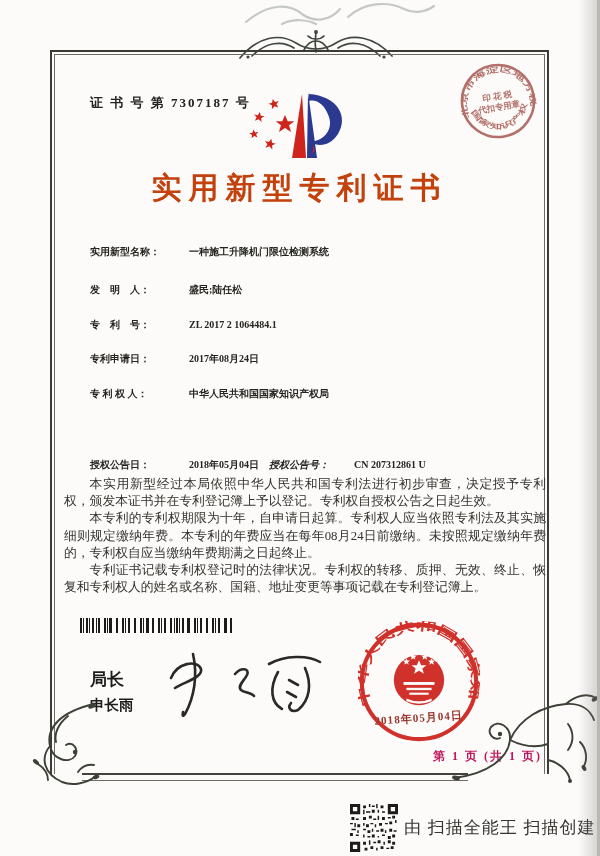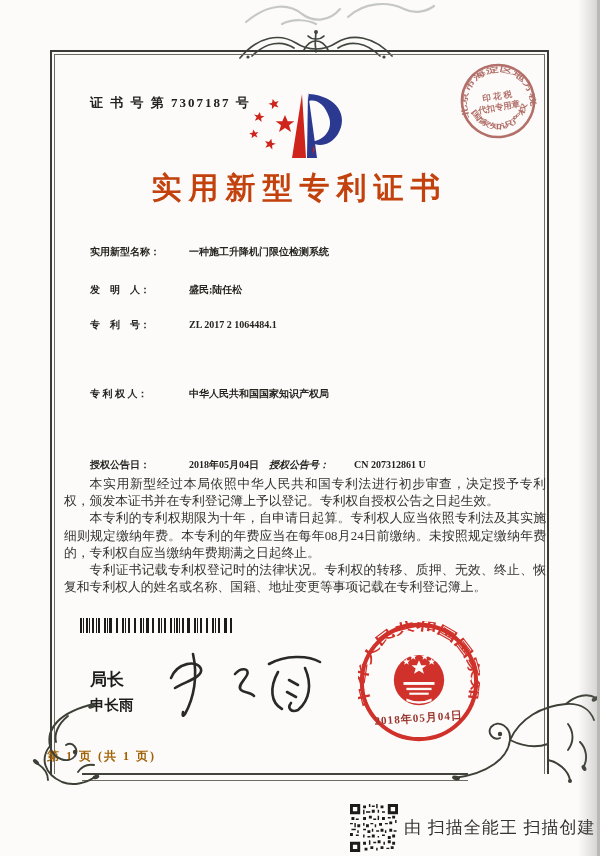--- a/index.html
+++ b/index.html
@@ -28,22 +28,22 @@
   .paras p{margin:0;text-indent:2em;}
   .barcode{position:absolute;left:28px;top:566px;width:152px;height:15px;
        background:
         repeating-linear-gradient(90deg,#1a1a18 0 2px,transparent 2px 6px),
         repeating-linear-gradient(90deg,#1a1a18 0 1px,transparent 1px 9px),
         repeating-linear-gradient(90deg,transparent 0 3px,#1a1a18 3px 4px,transparent 4px 13px);}
   .signer-title{position:absolute;left:38px;top:616px;font-size:17px;font-weight:bold;}
   .signer-name{position:absolute;left:38px;top:644px;font-size:14.5px;font-weight:bold;}
   .signature{position:absolute;left:105px;top:596px;}
   .seal{position:absolute;left:306px;top:569px;mix-blend-mode:multiply;opacity:.92;}
-  .footer{position:absolute;left:12px;top:696px;width:100%;text-align:left;
-       font-size:12px;font-weight:bold;letter-spacing:2px;transform:translateX(-17px);color:#a16207;}
+  .footer{position:absolute;left:12px;top:696px;width:100%;text-align:right;
+       font-size:12px;font-weight:bold;letter-spacing:2px;transform:translateX(-17px);color:#be185d;}
   .bottom-rule{position:absolute;left:30px;top:721px;width:386px;height:5px;
        border-top:2px solid #43433e;border-bottom:1px solid #6f6c63;}
   
   .stamp{position:absolute;left:455px;top:58px;opacity:.9;mix-blend-mode:multiply;}
   .orn-top-band{position:absolute;left:238px;top:28px;}
   .orn-top-faded{position:absolute;left:242px;top:0px;opacity:.55;}
   .orn-bl{position:absolute;left:28px;top:702px;}
   .orn-br{position:absolute;left:448px;top:690px;}
   .qr{position:absolute;left:350px;top:804px;}
   .scan-label{position:absolute;left:404px;top:816px;font-size:17px;letter-spacing:1px;
@@ -106,20 +106,23 @@
       <div class="title">实用新型专利证书</div>
 
       <div class="row" style="top:193px">
         <span class="lbl">实用新型名称：</span><span class="val">一种施工升降机门限位检测系统</span>
       </div>
       <div class="row" style="top:231px">
         <span class="lbl">发　明　人：</span><span class="val">盛民;陆任松</span>
       </div>
       <div class="row" style="top:266px">
         <span class="lbl">专　利　号：</span><span class="val">ZL 2017 2 1064484.1</span>
+      </div>
+      <div class="row" style="top:300px">
+        <span class="lbl">专利申请日：</span><span class="val">2017年08月24日</span>
       </div>
       <div class="row" style="top:335px">
         <span class="lbl">专 利 权 人：</span><span class="val">中华人民共和国国家知识产权局</span>
       </div>
       <div class="row grant" style="top:406px">
         <span class="lbl">授权公告日：</span><span>2018年05月04日</span><span class="lbl2" style="font-style:italic;">授权公告号：</span><span>CN 207312861 U</span>
       </div>
 
       <div class="paras">
         <p>本实用新型经过本局依照中华人民共和国专利法进行初步审查，决定授予专利权，颁发本证书并在专利登记簿上予以登记。专利权自授权公告之日起生效。</p>

